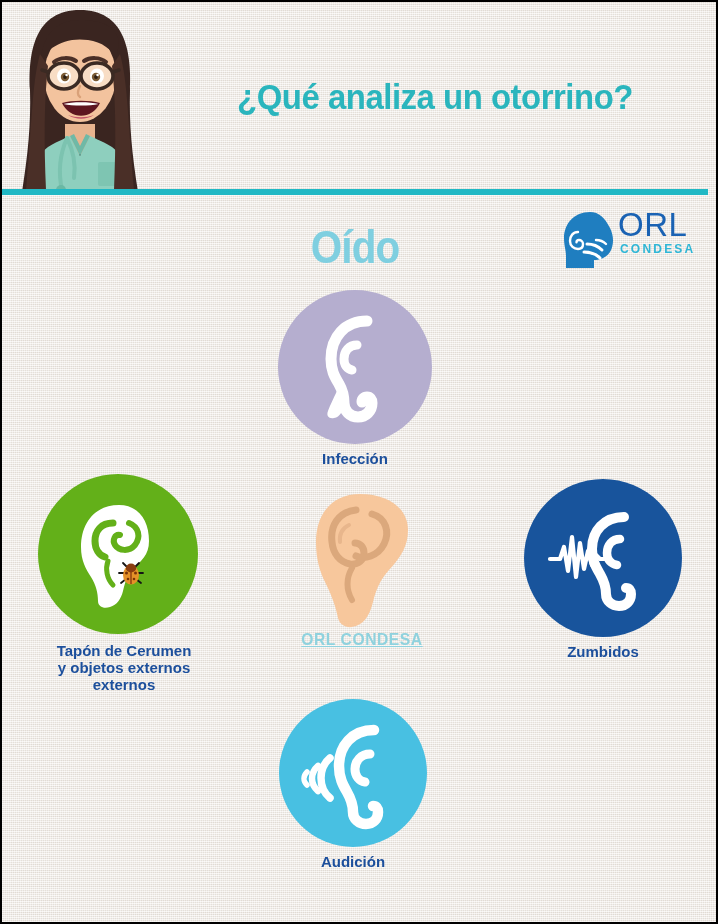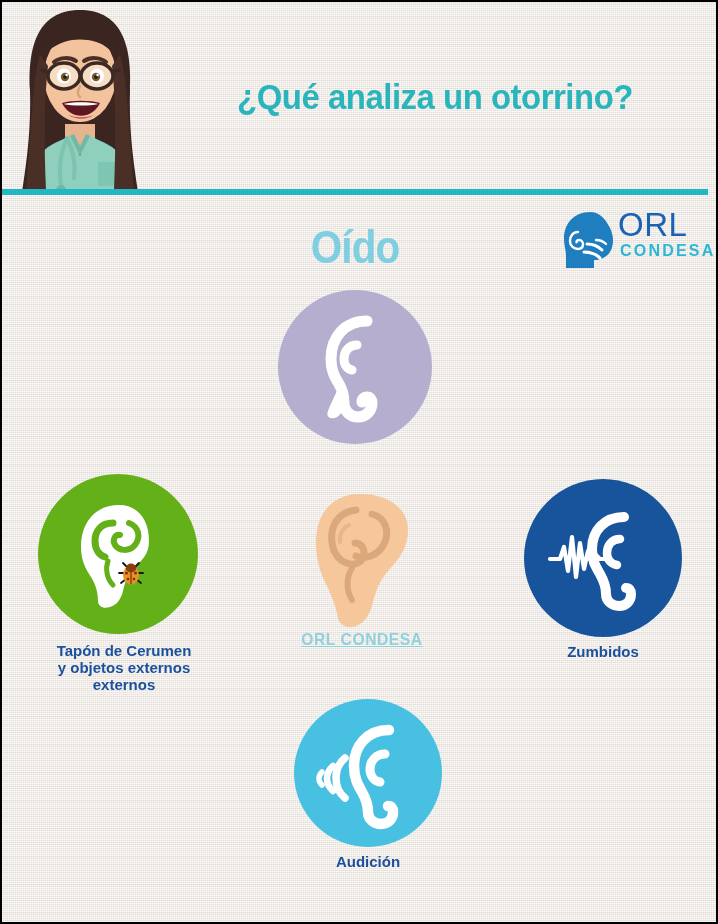--- a/index.html
+++ b/index.html
@@ -50,21 +50,21 @@
   
   .logo{position:absolute;right:6px;top:206px;width:150px;height:70px;}
   .logo-head{position:absolute;left:0;top:2px;width:56px;height:62px;}
   .logo-orl{
     position:absolute;left:58px;top:-2px;
     font-size:33px;font-weight:normal;color:#1a62b3;letter-spacing:.5px;
     font-family:"Liberation Sans",sans-serif;
   }
   .logo-condesa{
     position:absolute;left:60px;top:34px;
-    font-size:16px;font-weight:bold;color:#2fb6d6;letter-spacing:2.2px;
+    font-size:12px;font-weight:bold;color:#2fb6d6;letter-spacing:2.2px;
     font-family:"Liberation Sans",sans-serif;
   }
 
   
   .section-title{
     position:absolute;left:0;top:218px;width:706px;
     text-align:center;
     color:#7fcfe0;
     font-size:46px;font-weight:bold;
     font-family:"Liberation Sans Narrow","Liberation Sans",sans-serif;
@@ -93,21 +93,21 @@
   .item-infeccion{left:268px;top:288px;width:170px;}
   .item-infeccion .bubble{width:154px;height:154px;background:#b5aecf;}
 
   .item-cerumen{left:27px;top:472px;width:178px;}
   .item-cerumen .bubble{width:160px;height:160px;background:#63b019;}
   .item-cerumen .item-label{text-align:center;padding-left:12px;margin-top:8px;}
 
   .item-zumbidos{left:515px;top:477px;width:172px;}
   .item-zumbidos .bubble{width:158px;height:158px;background:#18549c;}
 
-  .item-audicion{left:286px;top:697px;width:160px;}
+  .item-audicion{left:271px;top:697px;width:160px;}
   .item-audicion .bubble{width:148px;height:148px;background:#48c0e2;}
 
   
   .center-ear{position:absolute;left:300px;top:488px;width:120px;height:140px;}
   .center-caption{
     position:absolute;left:255px;top:628px;width:210px;text-align:center;
     color:#8fd2de;font-size:17px;font-weight:bold;letter-spacing:.6px;
     font-family:"Liberation Sans Narrow","Liberation Sans",sans-serif;
     text-decoration:underline;
     transform:scaleX(.92);
@@ -196,20 +196,21 @@
 
   <div class="item item-infeccion">
     <div class="bubble">
       <svg viewBox="0 0 120 120" width="120" height="120">
         <path d="M72 14 C50 14 36 30 36 52 C36 64 40 70 44 77 C48 84 49 90 49 96 C49 104 55 110 63 110 C71 110 77 104 77 96 C77 92 75 90 72 90 C69 90 67 92 67 95" stroke="#ffffff" stroke-width="11" fill="none" stroke-linecap="round" stroke-linejoin="round"></path>
         <path d="M62 38 C54 38 49 44 49 52 C49 58 52 62 57 63" stroke="#ffffff" stroke-width="9" fill="none" stroke-linecap="round"></path>
 
         <path d="M44 80 C44 80 36 96 33 104 C31 109 34 112 39 111 C45 110 48 104 48 98 C48 91 46 84 44 80 Z" fill="#ffffff"></path>
       </svg>
     </div>
+    <div class="item-label">Infección</div>
   </div>
 
   <div class="item item-cerumen">
     <div class="bubble">
       <svg viewBox="0 0 130 130" width="130" height="130">
 
         <path d="M66 16 C42 16 28 34 28 58 C28 72 33 80 38 88 C43 96 45 104 45 112 C45 118 51 120 57 118 C64 116 68 110 70 102 C72 94 74 86 80 80 C88 72 96 66 96 52 C96 32 86 16 66 16 Z" fill="#ffffff"></path>
 
         <path d="M60 34 C48 34 42 42 42 52 C42 60 46 66 52 68" stroke="#63b019" stroke-width="7" fill="none" stroke-linecap="round"></path>
         <path d="M76 34 C86 38 88 48 82 56 C76 63 66 62 62 56 C59 51 62 45 67 46" stroke="#63b019" stroke-width="6" fill="none" stroke-linecap="round"></path>

